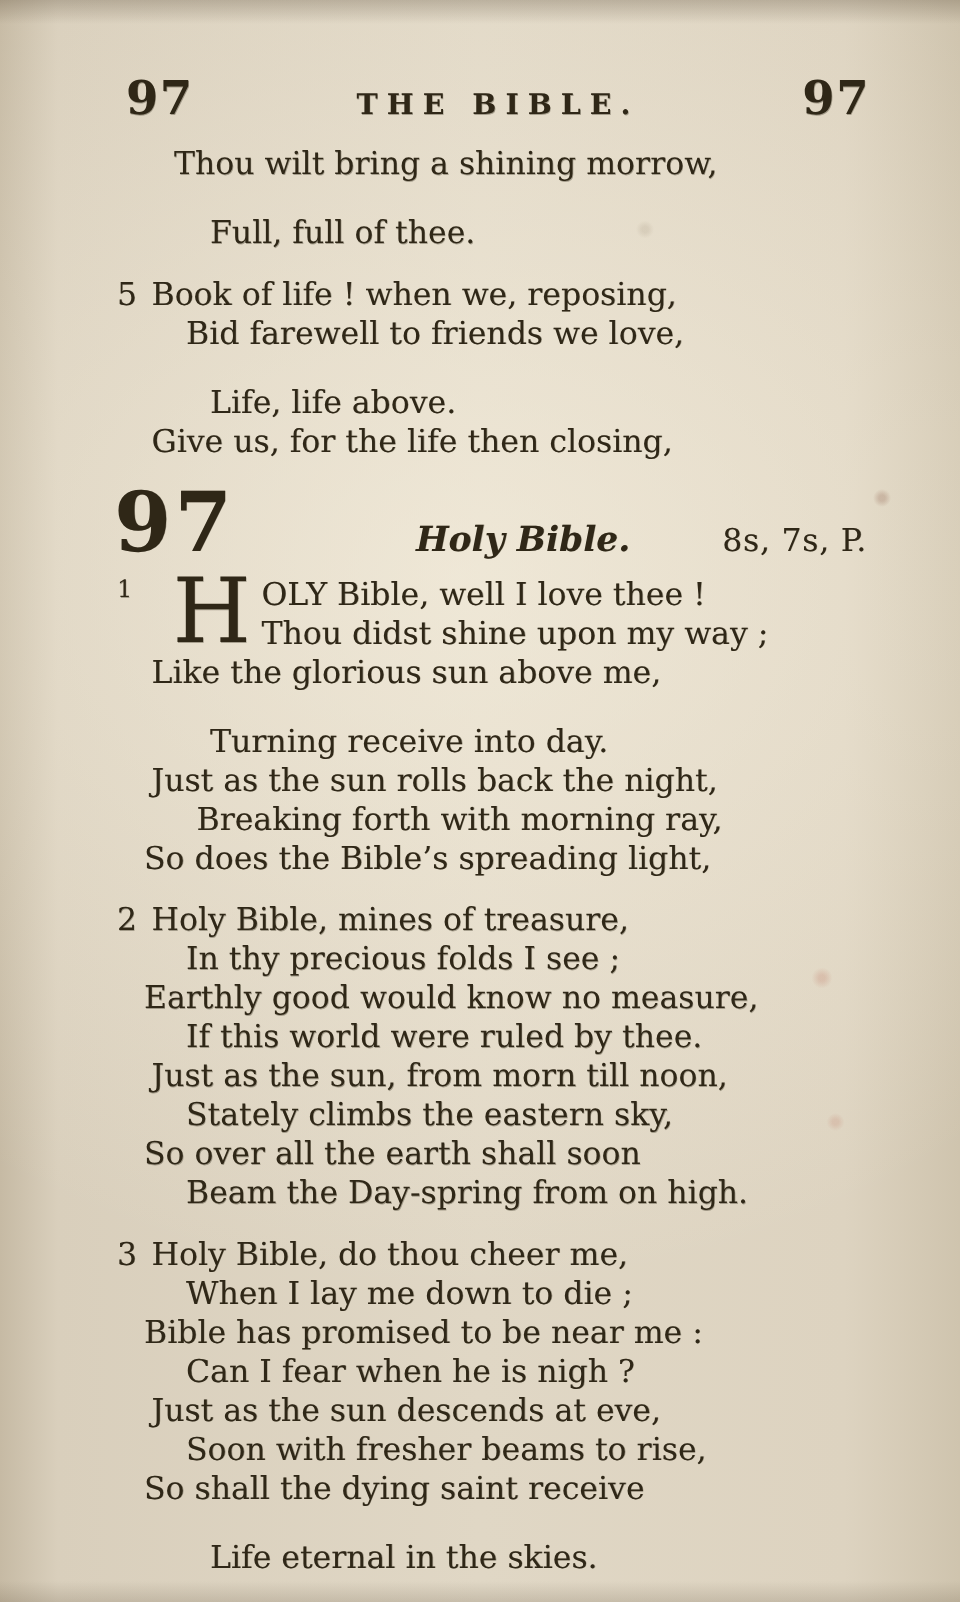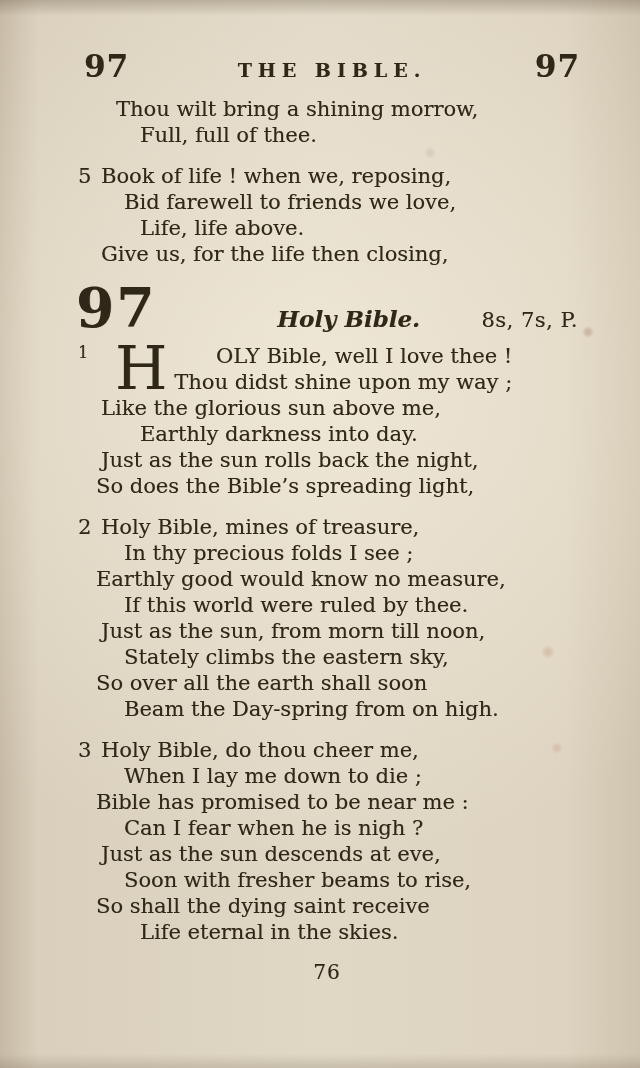--- a/index.html
+++ b/index.html
@@ -48,35 +48,35 @@
   .content { padding: 12px 62px 0 76px; }
 
   .line { font-size: 21px; line-height: 26px; position: relative; white-space: nowrap; }
   .vnum { position: absolute; left: 2px; }
 
   .p20 { padding-left: 20px; }
   .p25 { padding-left: 25px; }
   .p40 { padding-left: 40px; }
   .p48 { padding-left: 48px; }
   .p55 { padding-left: 55px; }
-  .p64 { padding-left: 64px; }
+  .p64 { padding-left: 64px; margin-top: 20px; }
 
   .stanza { margin-bottom: 15px; }
 
   
   .hymn-head { display: flex; align-items: baseline; margin: 10px 0 9px; }
   .hymn-number { flex: 0 0 140px; font-size: 55px; line-height: 52px; font-weight: bold; letter-spacing: 2px; }
   .hymn-title { flex: 1; text-align: center; font-style: italic; font-weight: bold; font-size: 23px; }
   .hymn-meter { flex: 0 0 auto; font-size: 21px; letter-spacing: 0.5px; }
 
   
   .dc-row { display: flex; align-items: flex-start; position: relative; padding-left: 25px; }
   .dropcap { font-size: 60px; line-height: 50px; margin: 0 7px 0 14px; }
   .dc-lines { padding-top: 0; }
-  .dc-lines .line { padding-left: 0; text-align: right; }
+  .dc-lines .line { padding-left: 0; }
 
   
   .page-num { text-align: center; font-size: 20px; margin-top: 2px; letter-spacing: 1px; }
 </style>
 </head>
 <body>
 
 <div class="page">
 
   <div class="header">
@@ -111,22 +111,23 @@
     <div class="stanza">
       <div class="dc-row">
         <span class="vnum">1</span>
         <span class="dropcap">H</span>
         <span class="dc-lines">
           <div class="line">OLY Bible, well I love thee !</div>
           <div class="line">Thou didst shine upon my way ;</div>
         </span>
       </div>
       <div class="line p25">Like the glorious sun above me,</div>
-      <div class="line p64">Earthly darkness into day.</div>
+      <div class="line p64">Turning receive into day.</div>
       <div class="line p25">Just as the sun rolls back the night,</div>
+      <div class="line p55">Breaking forth with morning ray,</div>
       <div class="line p20">So does the Bible’s spreading light,</div>
     </div>
 
     <div class="stanza">
       <div class="line p25">
         <span class="vnum">2</span>
         <span>Holy Bible, mines of treasure,</span>
       </div>
       <div class="line p48">In thy precious folds I see ;</div>
       <div class="line p20">Earthly good would know no measure,</div>

